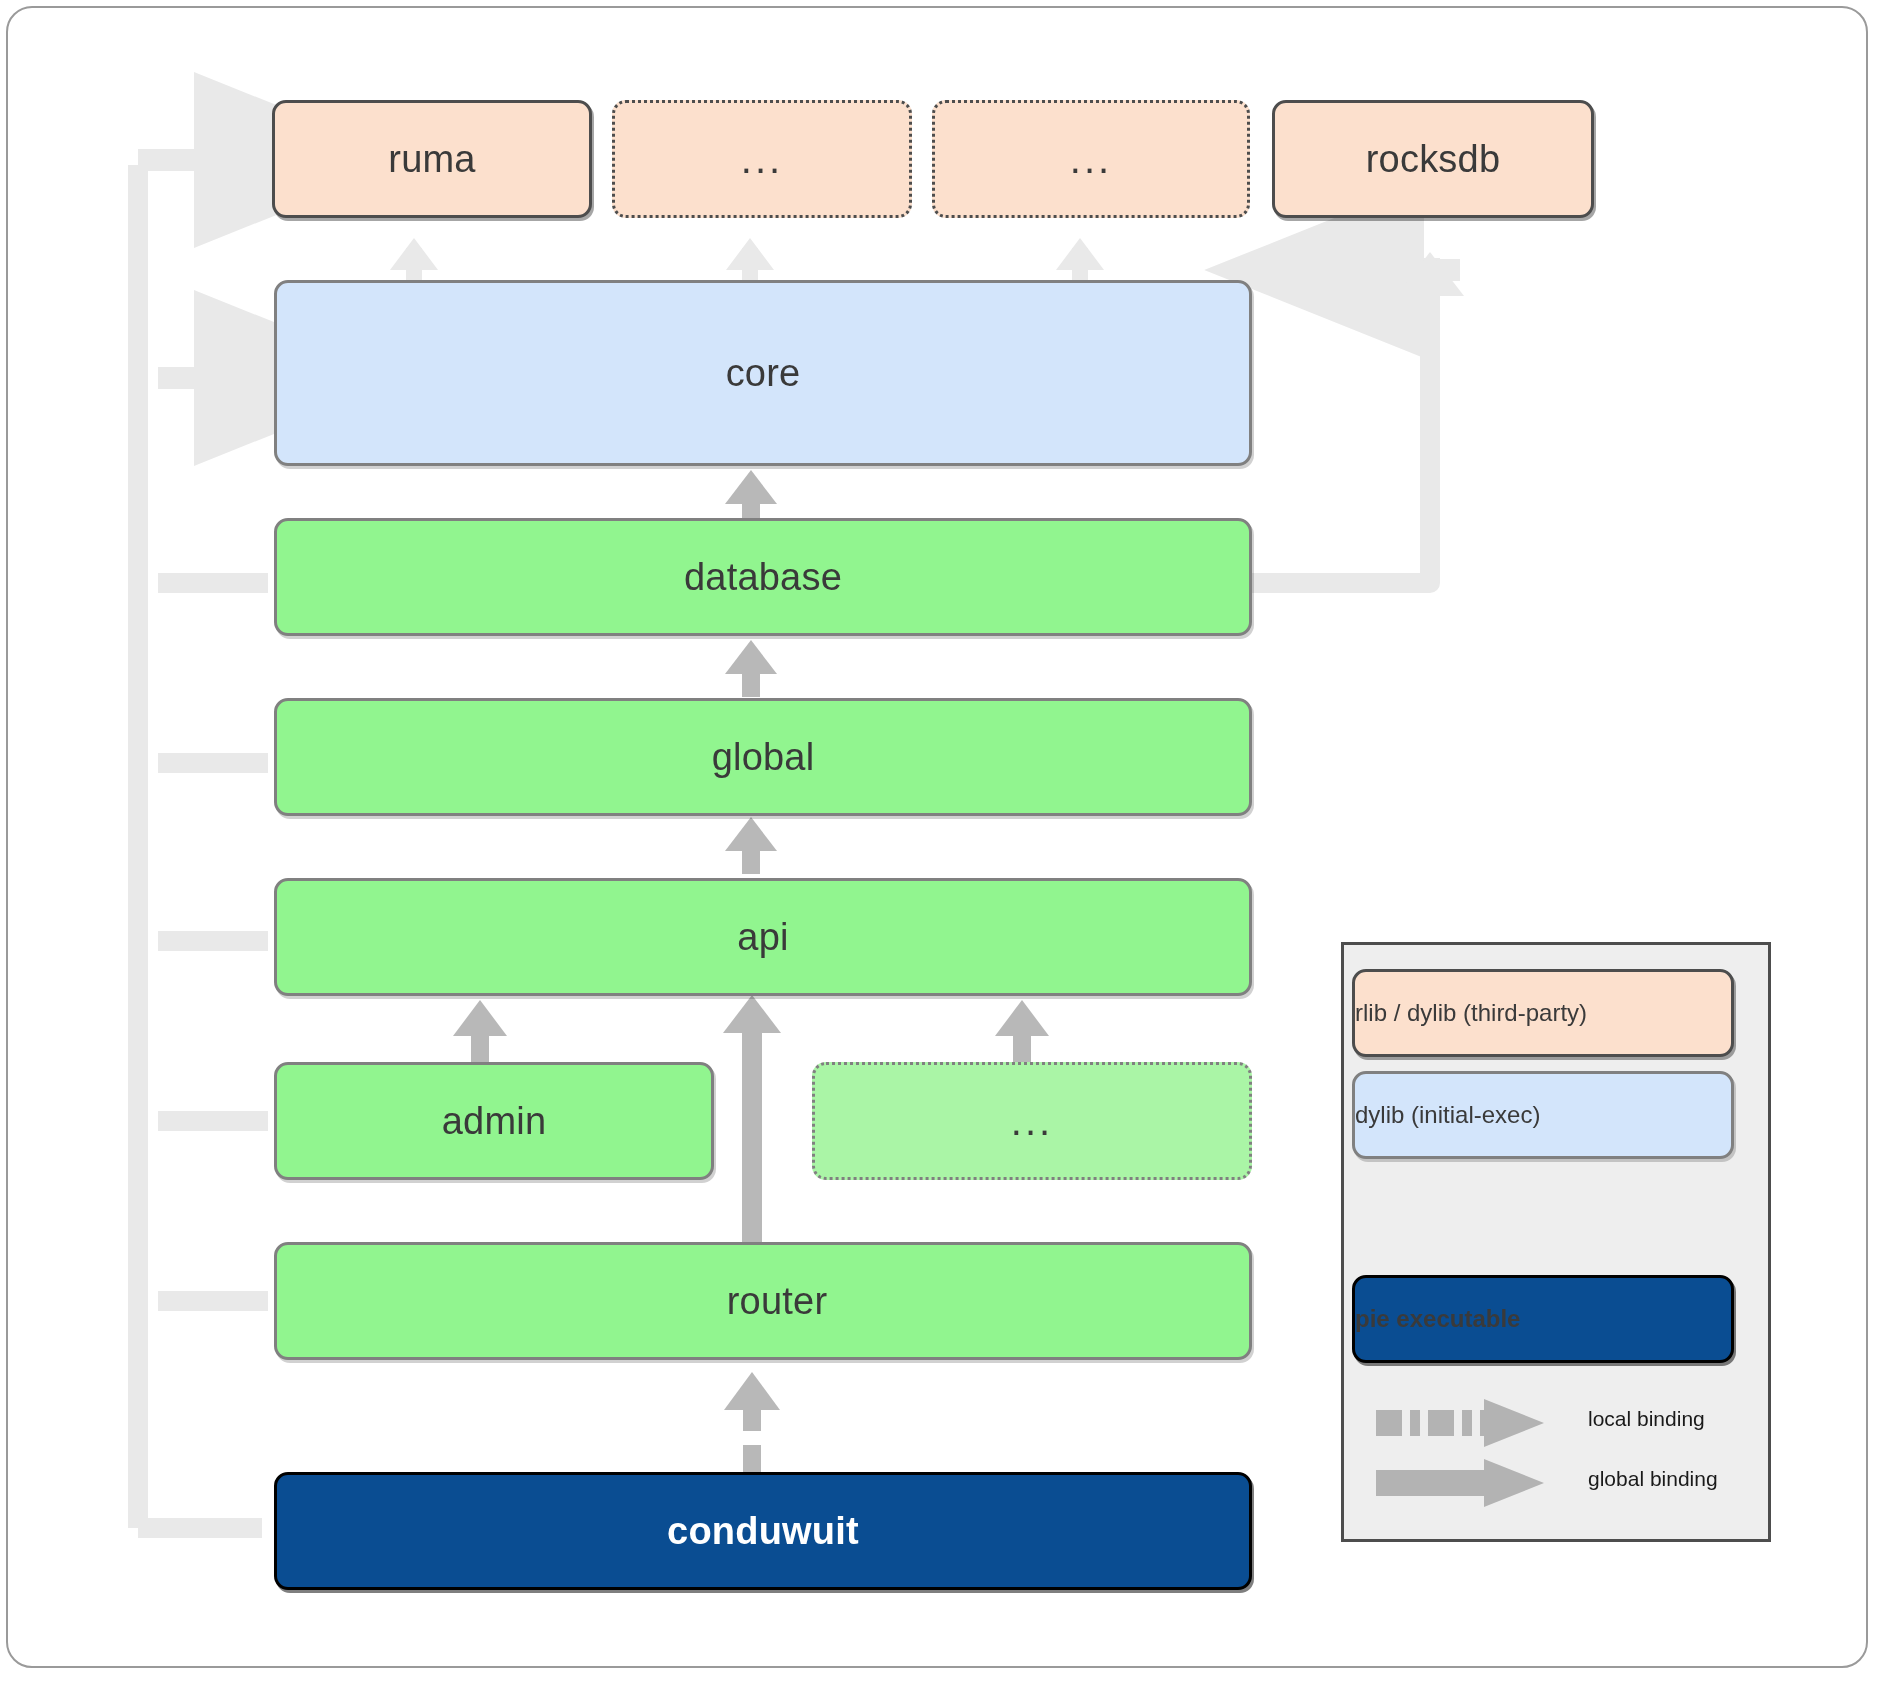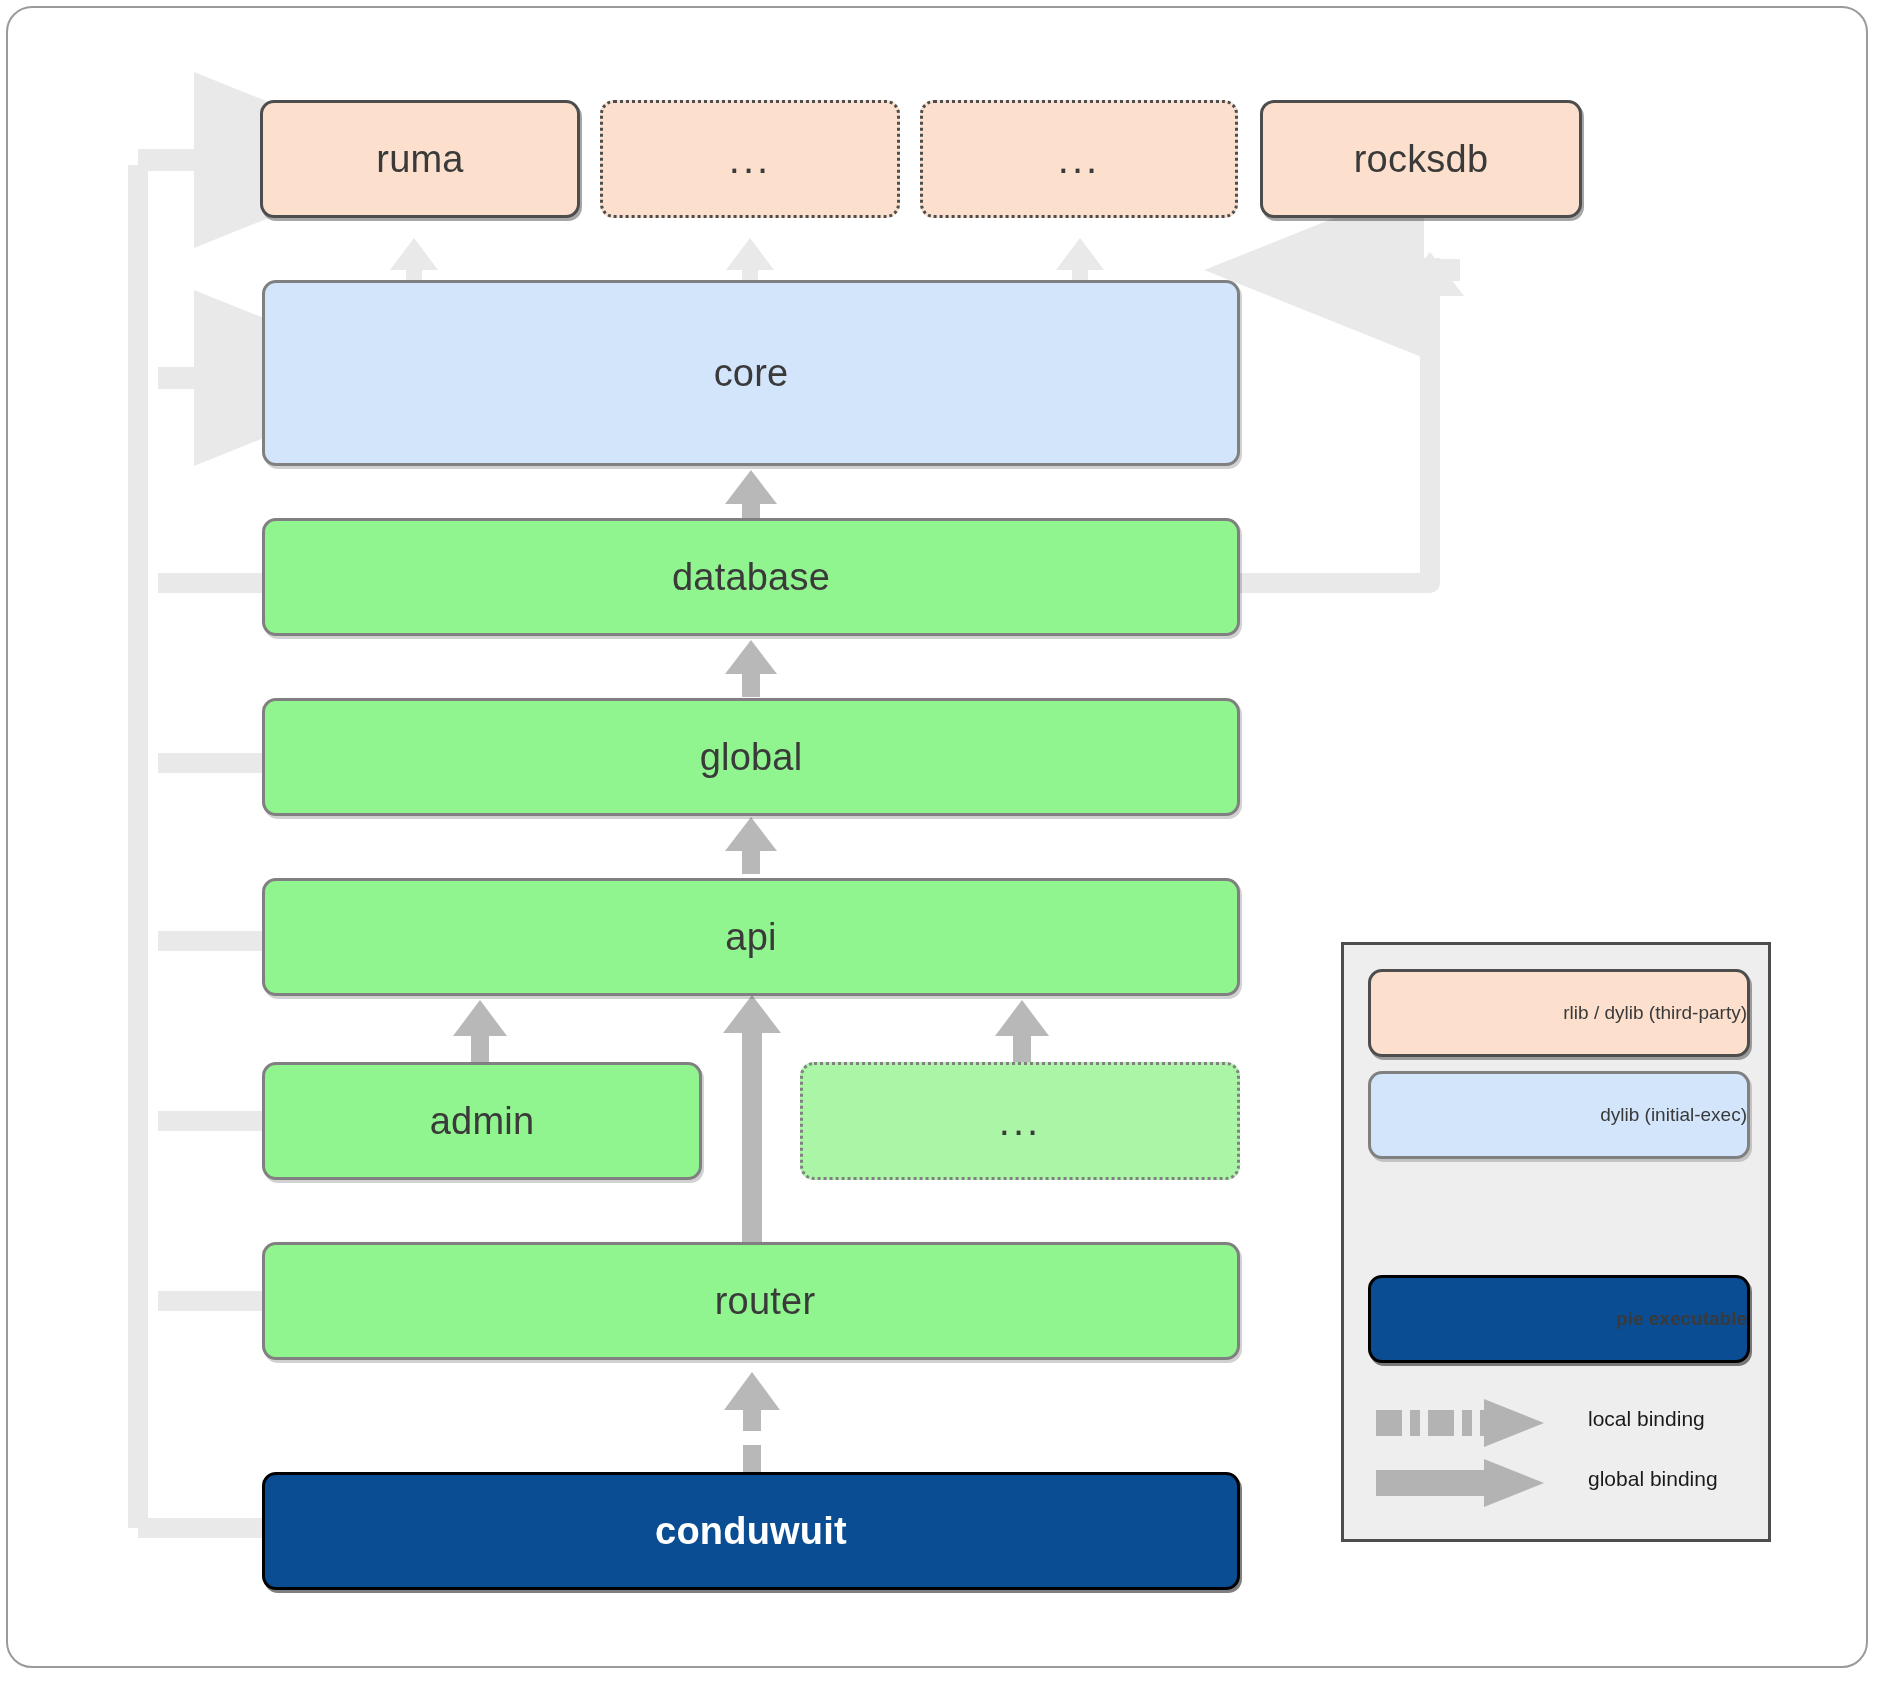--- a/index.html
+++ b/index.html
@@ -7,42 +7,42 @@
   #stage{position:relative;width:1883px;height:1683px;overflow:hidden;background:#fff;}
 
   
   #frame{position:absolute;left:6px;top:6px;width:1862px;height:1662px;
          border:2px solid #9a9a9a;border-radius:26px;background:#fff;box-sizing:border-box;}
 
   svg#wires{position:absolute;left:0;top:0;width:1883px;height:1683px;}
 
   .node{position:absolute;box-sizing:border-box;display:flex;align-items:center;
         justify-content:center;border-radius:14px;
-        font-size:38px;color:#3a3a3a;letter-spacing:.2px;}
+        font-size:38px;color:#3a3a3a;letter-spacing:.2px;margin-left:12px;}
 
   
   .v-third{background:#fce0cd;border:3px solid #4d4d4d;
            box-shadow:2px 3px 0 rgba(0,0,0,.35);}
   .v-third-dim{background:#fce0cd;border:3px dotted #4d4d4d;box-shadow:none;}
   .v-iexec{background:#d3e5fb;border:3px solid #808080;
            box-shadow:2px 3px 0 rgba(0,0,0,.18);}
   .v-gdyn{background:#91f58f;border:3px solid #808080;
           box-shadow:2px 3px 0 rgba(0,0,0,.18);}
   .v-gdyn-dim{background:#aaf5a6;border:3px dotted #808080;box-shadow:none;}
   .v-pie{background:#0a4d92;border:3px solid #000;color:#fff;font-weight:bold;
          box-shadow:2px 3px 0 rgba(0,0,0,.5);}
 
   .dots{font-size:40px;line-height:0;letter-spacing:3px;color:#3a3a3a;}
 
   
   #legend{position:absolute;left:1341px;top:942px;width:430px;height:600px;
           background:#eeeeee;border:3px solid #4d4d4d;box-sizing:border-box;}
-  .lnode{position:absolute;left:24px;width:382px;height:88px;border-radius:14px;
-         display:flex;align-items:center;justify-content:flex-end;
-         font-size:19px;color:#3a3a3a;box-sizing:border-box;}
+  .lnode{position:absolute;left:8px;width:382px;height:88px;border-radius:14px;
+         display:flex;align-items:center;justify-content:flex-start;
+         font-size:24px;color:#3a3a3a;box-sizing:border-box;}
   .lrow{position:absolute;left:20px;width:392px;height:60px;}
   .lrow .lbl{position:absolute;left:224px;top:14px;font-size:21px;color:#1a1a1a;}
   .lrow svg{position:absolute;left:8px;top:2px;}
 </style>
 </head>
 <body>
 
 <div id="stage">
 
   <div id="frame"></div>

